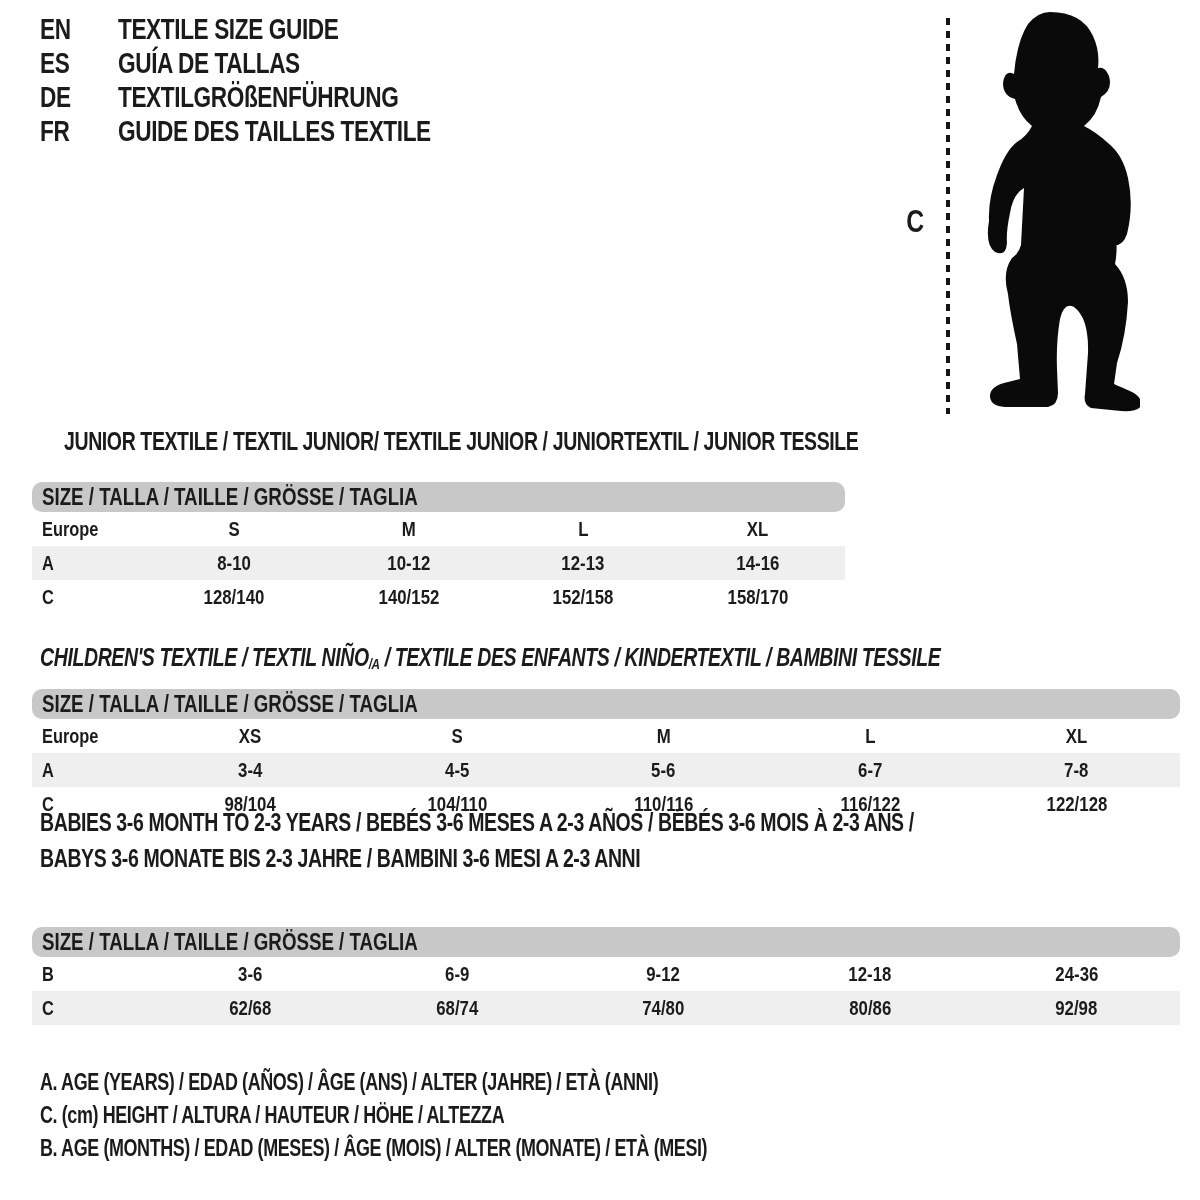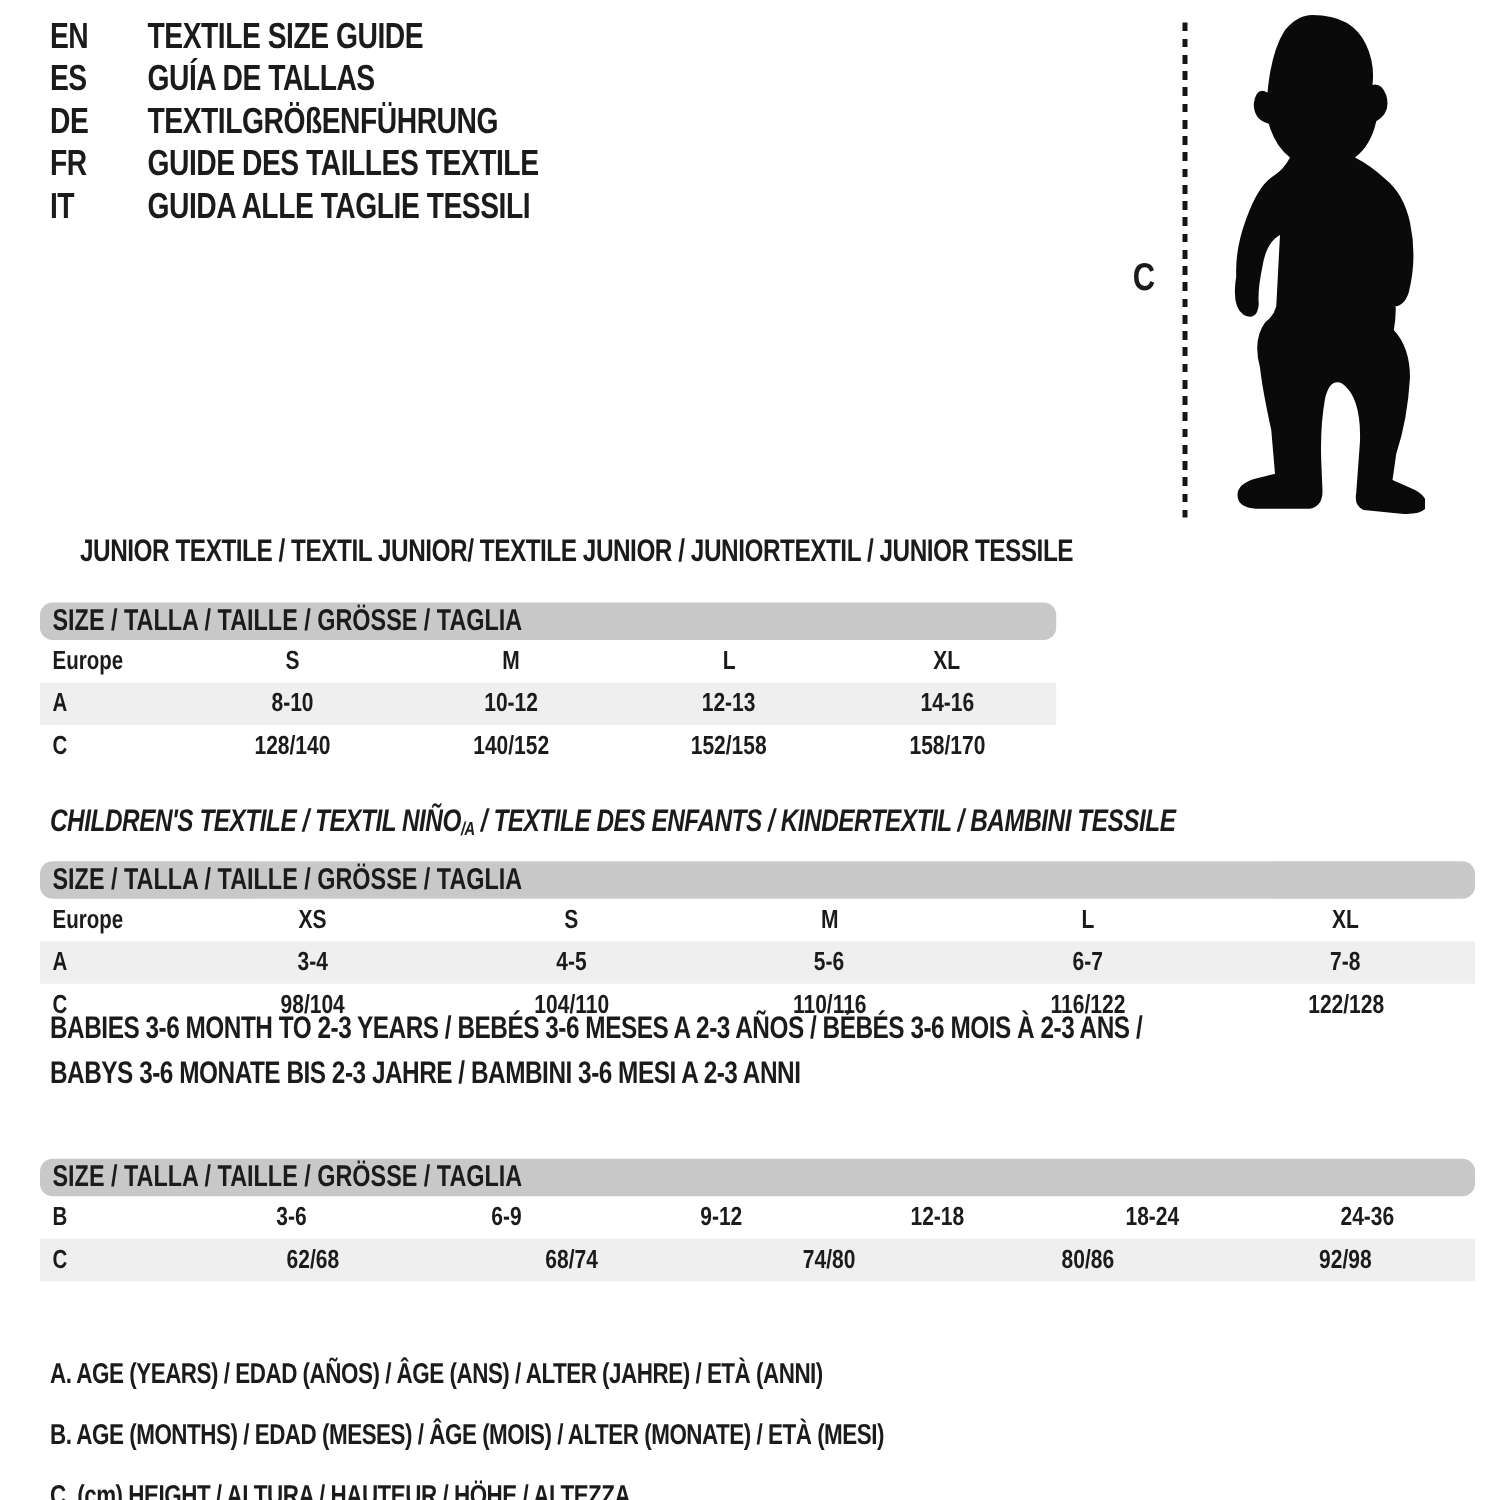--- a/index.html
+++ b/index.html
@@ -45,21 +45,21 @@
     height:30px;line-height:30px;background:var(--bar-bg);
     padding-left:10px;font-size:24px;border-radius:10px;
   }
   .t-row{display:flex;height:34px;line-height:34px;font-size:21px;}
   .t-rows .t-row:nth-child(even){background:var(--shade-bg);}
   .t-row .lbl{flex:0 0 115px;width:115px;padding-left:10px;text-align:left;}
   .t-row .val{flex:1;text-align:center;}
 
   
   .legend{position:absolute;left:40px;top:1066px;}
-  .legend-line{line-height:33px;font-size:23px;letter-spacing:-0.5px;margin-top:16px;}
+  .legend-line{line-height:33px;font-size:23px;letter-spacing:-0.5px;}
 
   .w813{width:813px;}
   .w1148{width:1148px;}
 </style>
 </head>
 <body>
 
 <div class="lang-list">
   <div class="lang-row">
     <span class="lang-code"><span class="cz">EN</span></span>
@@ -69,24 +69,20 @@
     <span class="lang-code"><span class="cz">ES</span></span>
     <span class="cz">GUÍA DE TALLAS</span>
   </div>
   <div class="lang-row">
     <span class="lang-code"><span class="cz">DE</span></span>
     <span class="cz">TEXTILGRÖßENFÜHRUNG</span>
   </div>
   <div class="lang-row">
     <span class="lang-code"><span class="cz">FR</span></span>
     <span class="cz">GUIDE DES TAILLES TEXTILE</span>
-  </div>
-  <div class="lang-row">
-    <span class="lang-code"><span class="cz">IT</span></span>
-    <span class="cz">GUIDA ALLE TAGLIE TESSILI</span>
   </div>
 </div>
 
 <div class="measure-line"></div>
 <div class="measure-label"><span class="czc">C</span></div>
 <div class="silhouette">
   <svg width="180" height="410" viewBox="0 0 180 410" aria-hidden="true">
     <path fill="#0a0a0a" d="
       M90,6 Q122,6 133,30 Q140,45 138,62
       Q145,60 149,70 Q153,84 141,91
@@ -180,31 +176,30 @@
 </div>
 <div class="size-table w1148" style="top:927px;">
   <div class="size-bar"><span class="cz">SIZE / TALLA / TAILLE / GRÖSSE / TAGLIA</span></div>
   <div class="t-rows">
     <div class="t-row">
       <span class="lbl"><span class="cz">B</span></span>
       <span class="val"><span class="czc">3-6</span></span>
       <span class="val"><span class="czc">6-9</span></span>
       <span class="val"><span class="czc">9-12</span></span>
       <span class="val"><span class="czc">12-18</span></span>
-      <span class="val"><span class="czc">18-24</span></span>
       <span class="val"><span class="czc">24-36</span></span>
     </div>
     <div class="t-row">
       <span class="lbl"><span class="cz">C</span></span>
       <span class="val"><span class="czc">62/68</span></span>
       <span class="val"><span class="czc">68/74</span></span>
       <span class="val"><span class="czc">74/80</span></span>
       <span class="val"><span class="czc">80/86</span></span>
       <span class="val"><span class="czc">92/98</span></span>
     </div>
   </div>
 </div>
 
 <div class="legend">
   <div class="legend-line"><span class="cz">A. AGE (YEARS) / EDAD (AÑOS) / ÂGE (ANS) / ALTER (JAHRE) / ETÀ (ANNI)</span></div>
+  <div class="legend-line"><span class="cz">C. (cm) HEIGHT / ALTURA / HAUTEUR / HÖHE / ALTEZZA</span></div>
   <div class="legend-line"><span class="cz">B. AGE (MONTHS) / EDAD (MESES) / ÂGE (MOIS) / ALTER (MONATE) / ETÀ (MESI)</span></div>
-  <div class="legend-line"><span class="cz">C. (cm) HEIGHT / ALTURA / HAUTEUR / HÖHE / ALTEZZA</span></div>
 </div>
 
 </body></html>

